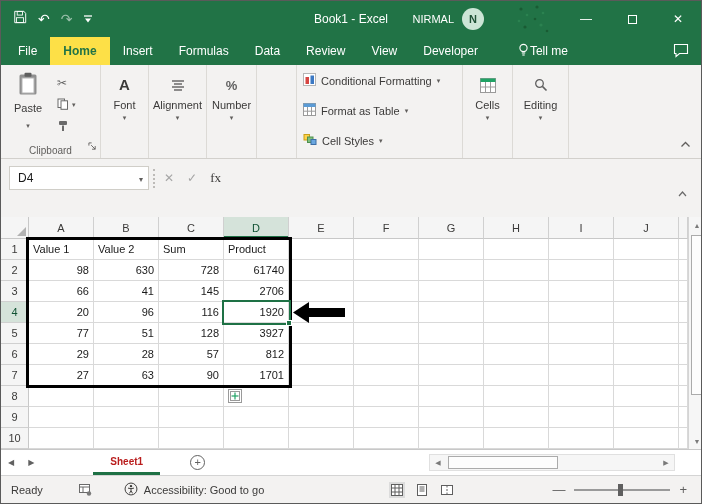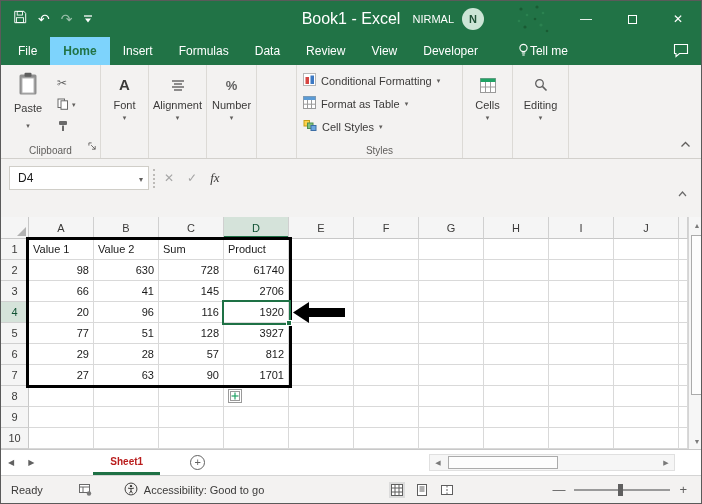--- a/index.html
+++ b/index.html
@@ -4,66 +4,66 @@
 <style>
   * { margin:0; padding:0; box-sizing:border-box; }
   body { font-family:"Liberation Sans", sans-serif; background:#fff; }
   .window { position:relative; width:702px; height:504px; border:1px solid #5a5a5a; background:#fff; overflow:hidden; display:flex; flex-direction:column; }
 
   
   .titlebar { flex:0 0 36px; background:#217346; position:relative; display:flex; align-items:center; color:#fff; }
   .qat { display:flex; align-items:center; gap:11px; padding-left:12px; }
   .qat .gl { font-size:14px; color:#fff; line-height:1; }
   .qat .dim { opacity:.55; }
-  .win-title { position:absolute; left:50%; transform:translateX(-50%); font-size:16px; white-space:nowrap; }
+  .win-title { position:absolute; left:50%; transform:translateX(-50%); font-size:12px; white-space:nowrap; }
   .userbox { position:absolute; right:217px; display:flex; align-items:center; gap:8px; font-size:11px; }
   .avatar { width:22px; height:22px; border-radius:50%; background:#cce5d6; color:#1f5136; font-size:11px; font-weight:bold; display:flex; align-items:center; justify-content:center; }
   .deco { position:absolute; right:150px; top:2px; opacity:.8; }
   .win-controls { position:absolute; right:0; top:0; height:36px; display:flex; }
   .win-btn { width:46px; height:100%; display:flex; align-items:center; justify-content:center; font-size:12px; color:#fff; }
   .maxbox { width:9px; height:9px; border:1px solid #fff; display:inline-block; }
 
   
   .tabbar { flex:0 0 28px; background:#217346; display:flex; align-items:stretch; position:relative; padding-left:4px; }
   .tab { display:flex; align-items:center; padding:0 13px; font-size:12px; color:#fff; }
-  .tab.active { background:#7dd3fc; color:#217346; font-weight:700; }
+  .tab.active { background:#fde047; color:#217346; font-weight:700; }
   .tellme { display:flex; align-items:center; margin-left:26px; font-size:12px; color:#fff; }
   .comment-btn { position:absolute; right:12px; top:6px; }
 
   
   .ribbon { flex:0 0 94px; background:#f3f2f1; border-bottom:1px solid #d2d0cc; display:flex; position:relative; }
   .group { position:relative; height:100%; border-right:1px solid #dcdad6; }
   .glabel { position:absolute; bottom:2px; left:0; right:0; text-align:center; font-size:10px; color:#605e5c; }
   .g-clipboard { width:100px; } .g-font { width:48px; } .g-align { width:58px; } .g-number { width:50px; }
   .g-spacer { width:40px; } .g-styles { width:166px; } .g-cells { width:50px; } .g-editing { width:56px; }
   .paste { position:absolute; left:4px; top:7px; width:46px; text-align:center; }
   .paste .lbl { display:block; font-size:11px; color:#3b3a39; margin-top:2px; }
   .mini { position:absolute; left:56px; top:11px; display:flex; flex-direction:column; gap:9px; }
   .mrow { display:flex; align-items:center; gap:3px; height:13px; }
   .car { font-size:7px; color:#605e5c; line-height:1; }
   .cg { display:flex; flex-direction:column; align-items:center; padding-top:9px; gap:3px; height:100%; }
   .cg .ico { height:22px; display:flex; align-items:center; justify-content:center; }
   .cg .lbl { font-size:11px; color:#3b3a39; }
   .fontA { font-size:15px; font-weight:bold; color:#3b3a39; line-height:15px; }
   .fontA-bar { width:13px; height:3px; background:#a80000; margin:1px auto 0; }
   .pct { font-size:13px; font-weight:bold; color:#5f5f5f; }
-  .styles-rows { padding:8px 6px 0; display:flex; flex-direction:column; gap:8px; }
+  .styles-rows { padding:8px 6px 0; display:flex; flex-direction:column; gap:15px; }
   .style-row { display:flex; align-items:center; gap:5px; font-size:11px; color:#3b3a39; height:15px; }
   .ribbon-collapse { position:absolute; right:10px; bottom:6px; }
   .launcher { position:absolute; right:3px; bottom:3px; }
   .cutgl { font-size:12px; color:#5f5f5f; line-height:1; }
 
   
   .formulabar { flex:0 0 58px; background:#f3f2f1; position:relative; }
   .name-box { position:absolute; left:8px; top:7px; width:140px; height:24px; background:#fff; border:1px solid #d0cec8; display:flex; align-items:center; padding-left:8px; font-size:12px; color:#1a1a1a; }
   .name-caret { position:absolute; right:5px; top:8px; font-size:8px; color:#605e5c; }
   .fx-grip { position:absolute; left:152px; top:10px; height:19px; border-left:2px dotted #bdbbb8; }
   .fx-btns { position:absolute; left:163px; top:7px; height:24px; display:flex; align-items:center; gap:13px; font-size:12px; }
   .disabled-btn { color:#a6a6a6; }
-  .fxlbl { font-family:"Liberation Serif", serif; font-style:italic; font-size:13px; color:#3b3a39; }
+  .fxlbl { font-family:"Liberation Serif", serif; font-size:13px; color:#3b3a39; }
   .formula-field { position:absolute; left:232px; top:4px; right:8px; height:50px; background:#fff; border:1px solid #d0cec8; font-size:12px; color:#1a1a1a; padding:4px 22px 4px 8px; }
   .fx-expand { position:absolute; right:14px; top:24px; }
 
   
   .grid-wrap { flex:1; display:flex; overflow:hidden; position:relative; }
   .grid { flex:1; position:relative; background:#fff; }
   .hrow, .grow { display:flex; }
   .hrow { height:22px; }
   .grow { height:21px; }
   .corner { width:28px; flex:0 0 28px; background:#f5f5f5; border-right:1px solid #c8c8c8; border-bottom:1px solid #c8c8c8; position:relative; }
@@ -283,21 +283,20 @@
         <div class="style-row">
           <span><svg width="14" height="13" viewBox="0 0 14 13">
                 <rect x="1" y="1.5" width="5.5" height="5.5" fill="#ffd34d" stroke="#c8a017"></rect>
                 <rect x="4.5" y="4" width="5.5" height="5.5" fill="#7fbf7f" stroke="#4e8f4e"></rect>
                 <rect x="8" y="6.5" width="5" height="5" fill="#6aa7e0" stroke="#3c6ea5"></rect>
               </svg></span>
           <span>Cell Styles</span>
           <span class="car">▾</span>
         </div>
       </div>
-      <div class="glabel">Styles</div>
     </div>
 
     <div class="group g-cells">
       <div class="cg">
         <span class="ico">
             <svg width="16" height="15" viewBox="0 0 16 15">
               <rect x="0.5" y="0.5" width="15" height="14" fill="#fff" stroke="#9a9a9a"></rect>
               <rect x="0.5" y="0.5" width="15" height="3.5" fill="#21a366"></rect>
               <line x1="5.5" y1="4" x2="5.5" y2="14.5" stroke="#9a9a9a"></line>
               <line x1="10.5" y1="4" x2="10.5" y2="14.5" stroke="#9a9a9a"></line>

